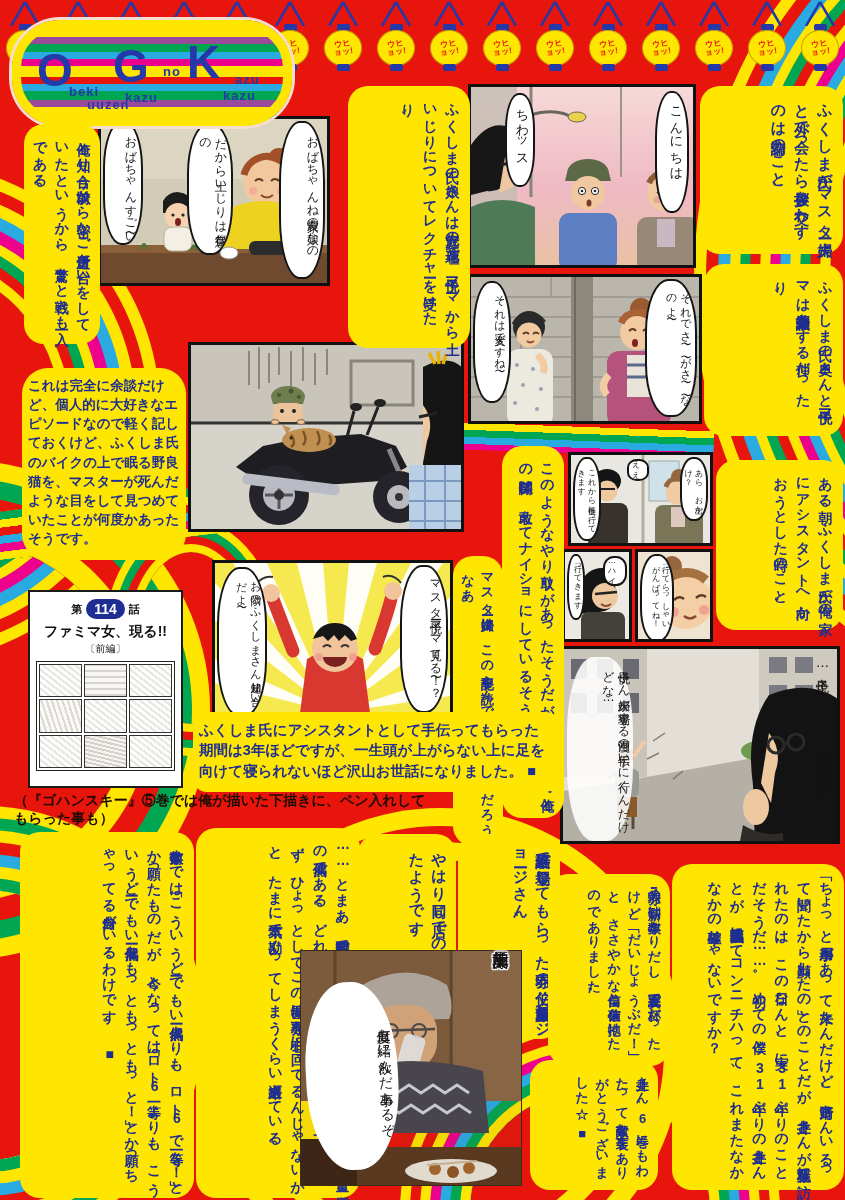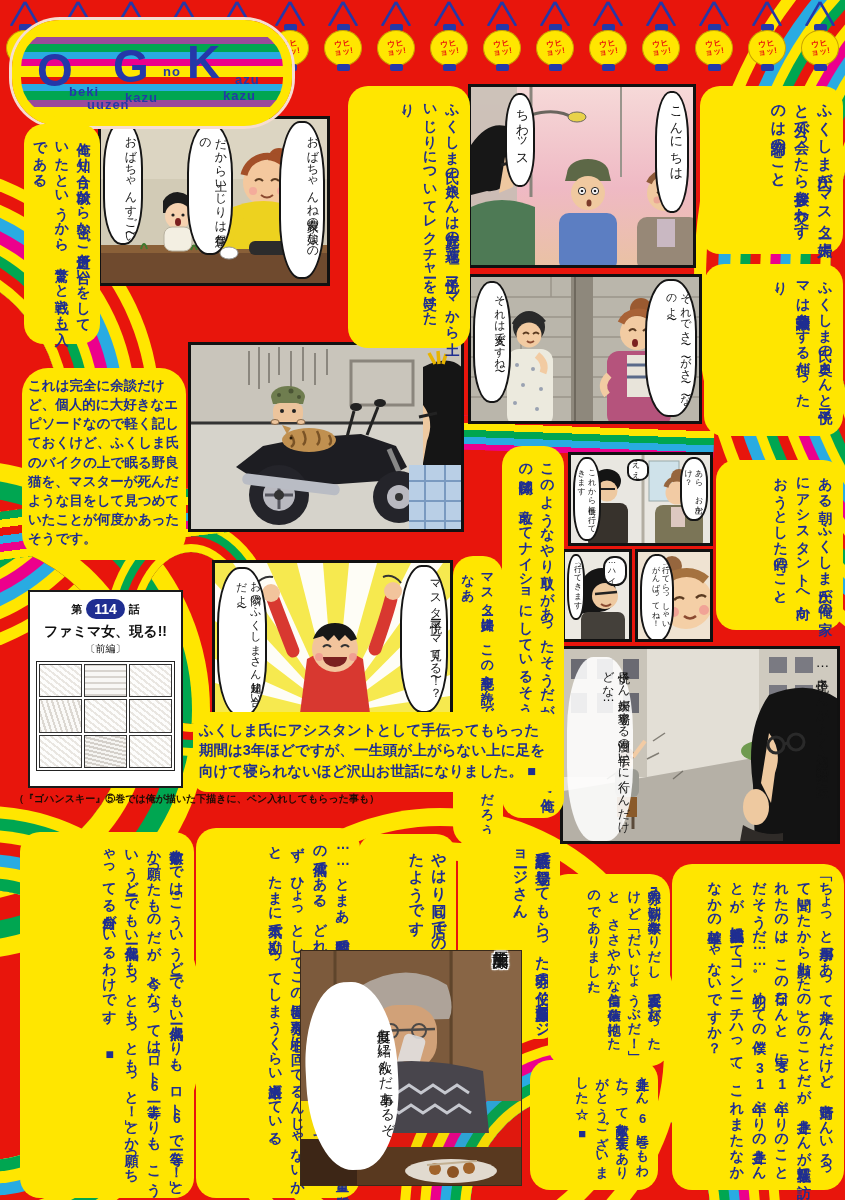--- a/index.html
+++ b/index.html
@@ -70,21 +70,21 @@
   #card .ep-aff{font-size:11px;font-weight:bold;color:#111;}
   #card .ep-badge{background:#1f2e91;color:#fff;font-weight:bold;font-size:14px;border-radius:12px;padding:2px 8px;}
   #card .title{font-size:14px;font-weight:bold;color:#111;margin-top:4px;letter-spacing:0;}
   #card .subtitle{font-size:10px;color:#111;margin-top:1px;}
   #card .thumb{margin:5px 6px 0 6px;height:104px;border:1px solid #222;display:grid;
     grid-template-columns:1fr 1fr 1fr;grid-template-rows:1fr 1fr 1fr;gap:2px;background:#fff;padding:2px;}
   #card .thumb div{border:1px solid #333;background:repeating-linear-gradient(38deg,#e9e6e1 0 2px,#fdfdfc 2px 5px);}
   #card .thumb div:nth-child(2){background:repeating-linear-gradient(0deg,#d8d4cf 0 2px,#f8f7f5 2px 6px);}
   #card .thumb div:nth-child(4){background:repeating-linear-gradient(72deg,#dcd8d2 0 2px,#fbfaf8 2px 5px);}
   #card .thumb div:nth-child(8){background:repeating-linear-gradient(14deg,#d4d0ca 0 2px,#f6f5f2 2px 4px);}
-  #caption{position:absolute;left:14px;top:792px;width:420px;font-size:10px;color:#1c0b03;z-index:3;font-weight:bold;}
+  #caption{position:absolute;left:14px;top:792px;width:420px;font-size:14px;color:#1c0b03;z-index:3;font-weight:bold;}
   
   #photo{position:absolute;left:300px;top:950px;width:220px;height:234px;border:1px solid #3a2a1a;z-index:3;overflow:hidden;}
   #photo-note{left:306px;top:982px;width:92px;height:188px;font-size:14px;background:#fff;border:none;
     border-radius:46%;transform:rotate(-3deg);display:flex;justify-content:center;z-index:4;position:absolute;}
   #photo-label{position:absolute;left:490px;top:938px;height:160px;font-size:17px;z-index:5;
     text-shadow:0 0 3px #fff,0 0 3px #fff,1px 1px 0 #fff,-1px -1px 0 #fff,1px -1px 0 #fff,-1px 1px 0 #fff;}
 </style>
 </head>
 <body>
 

